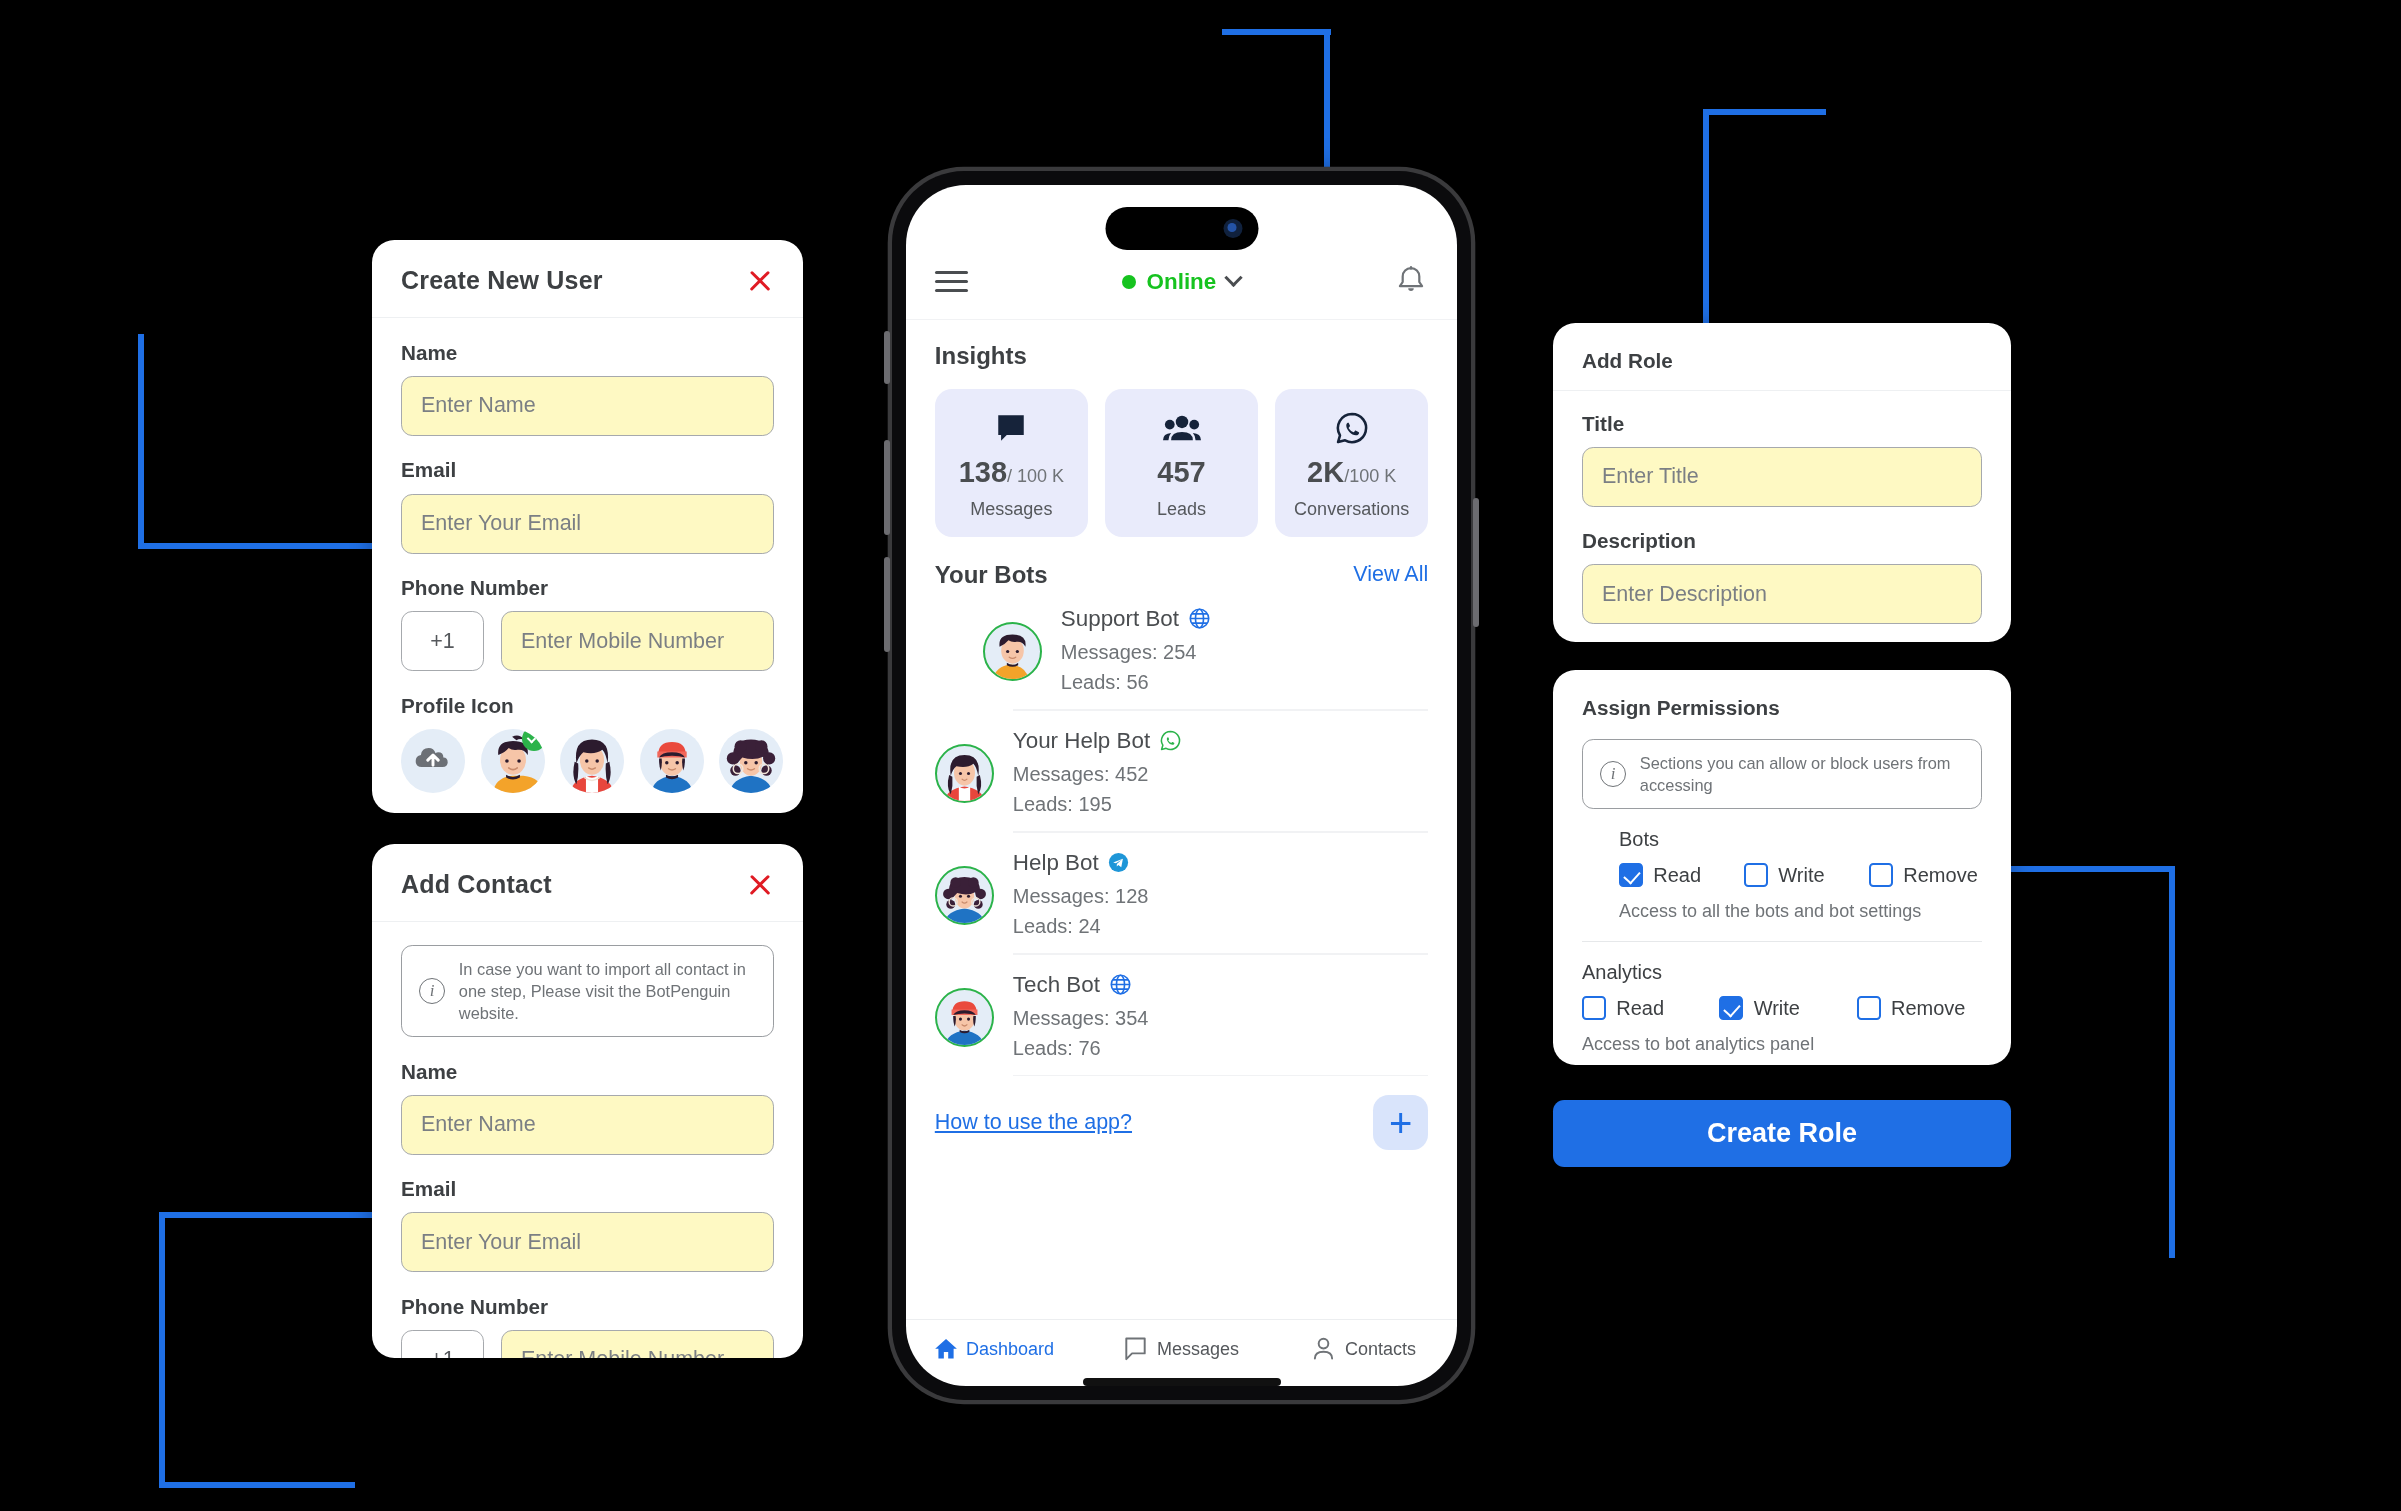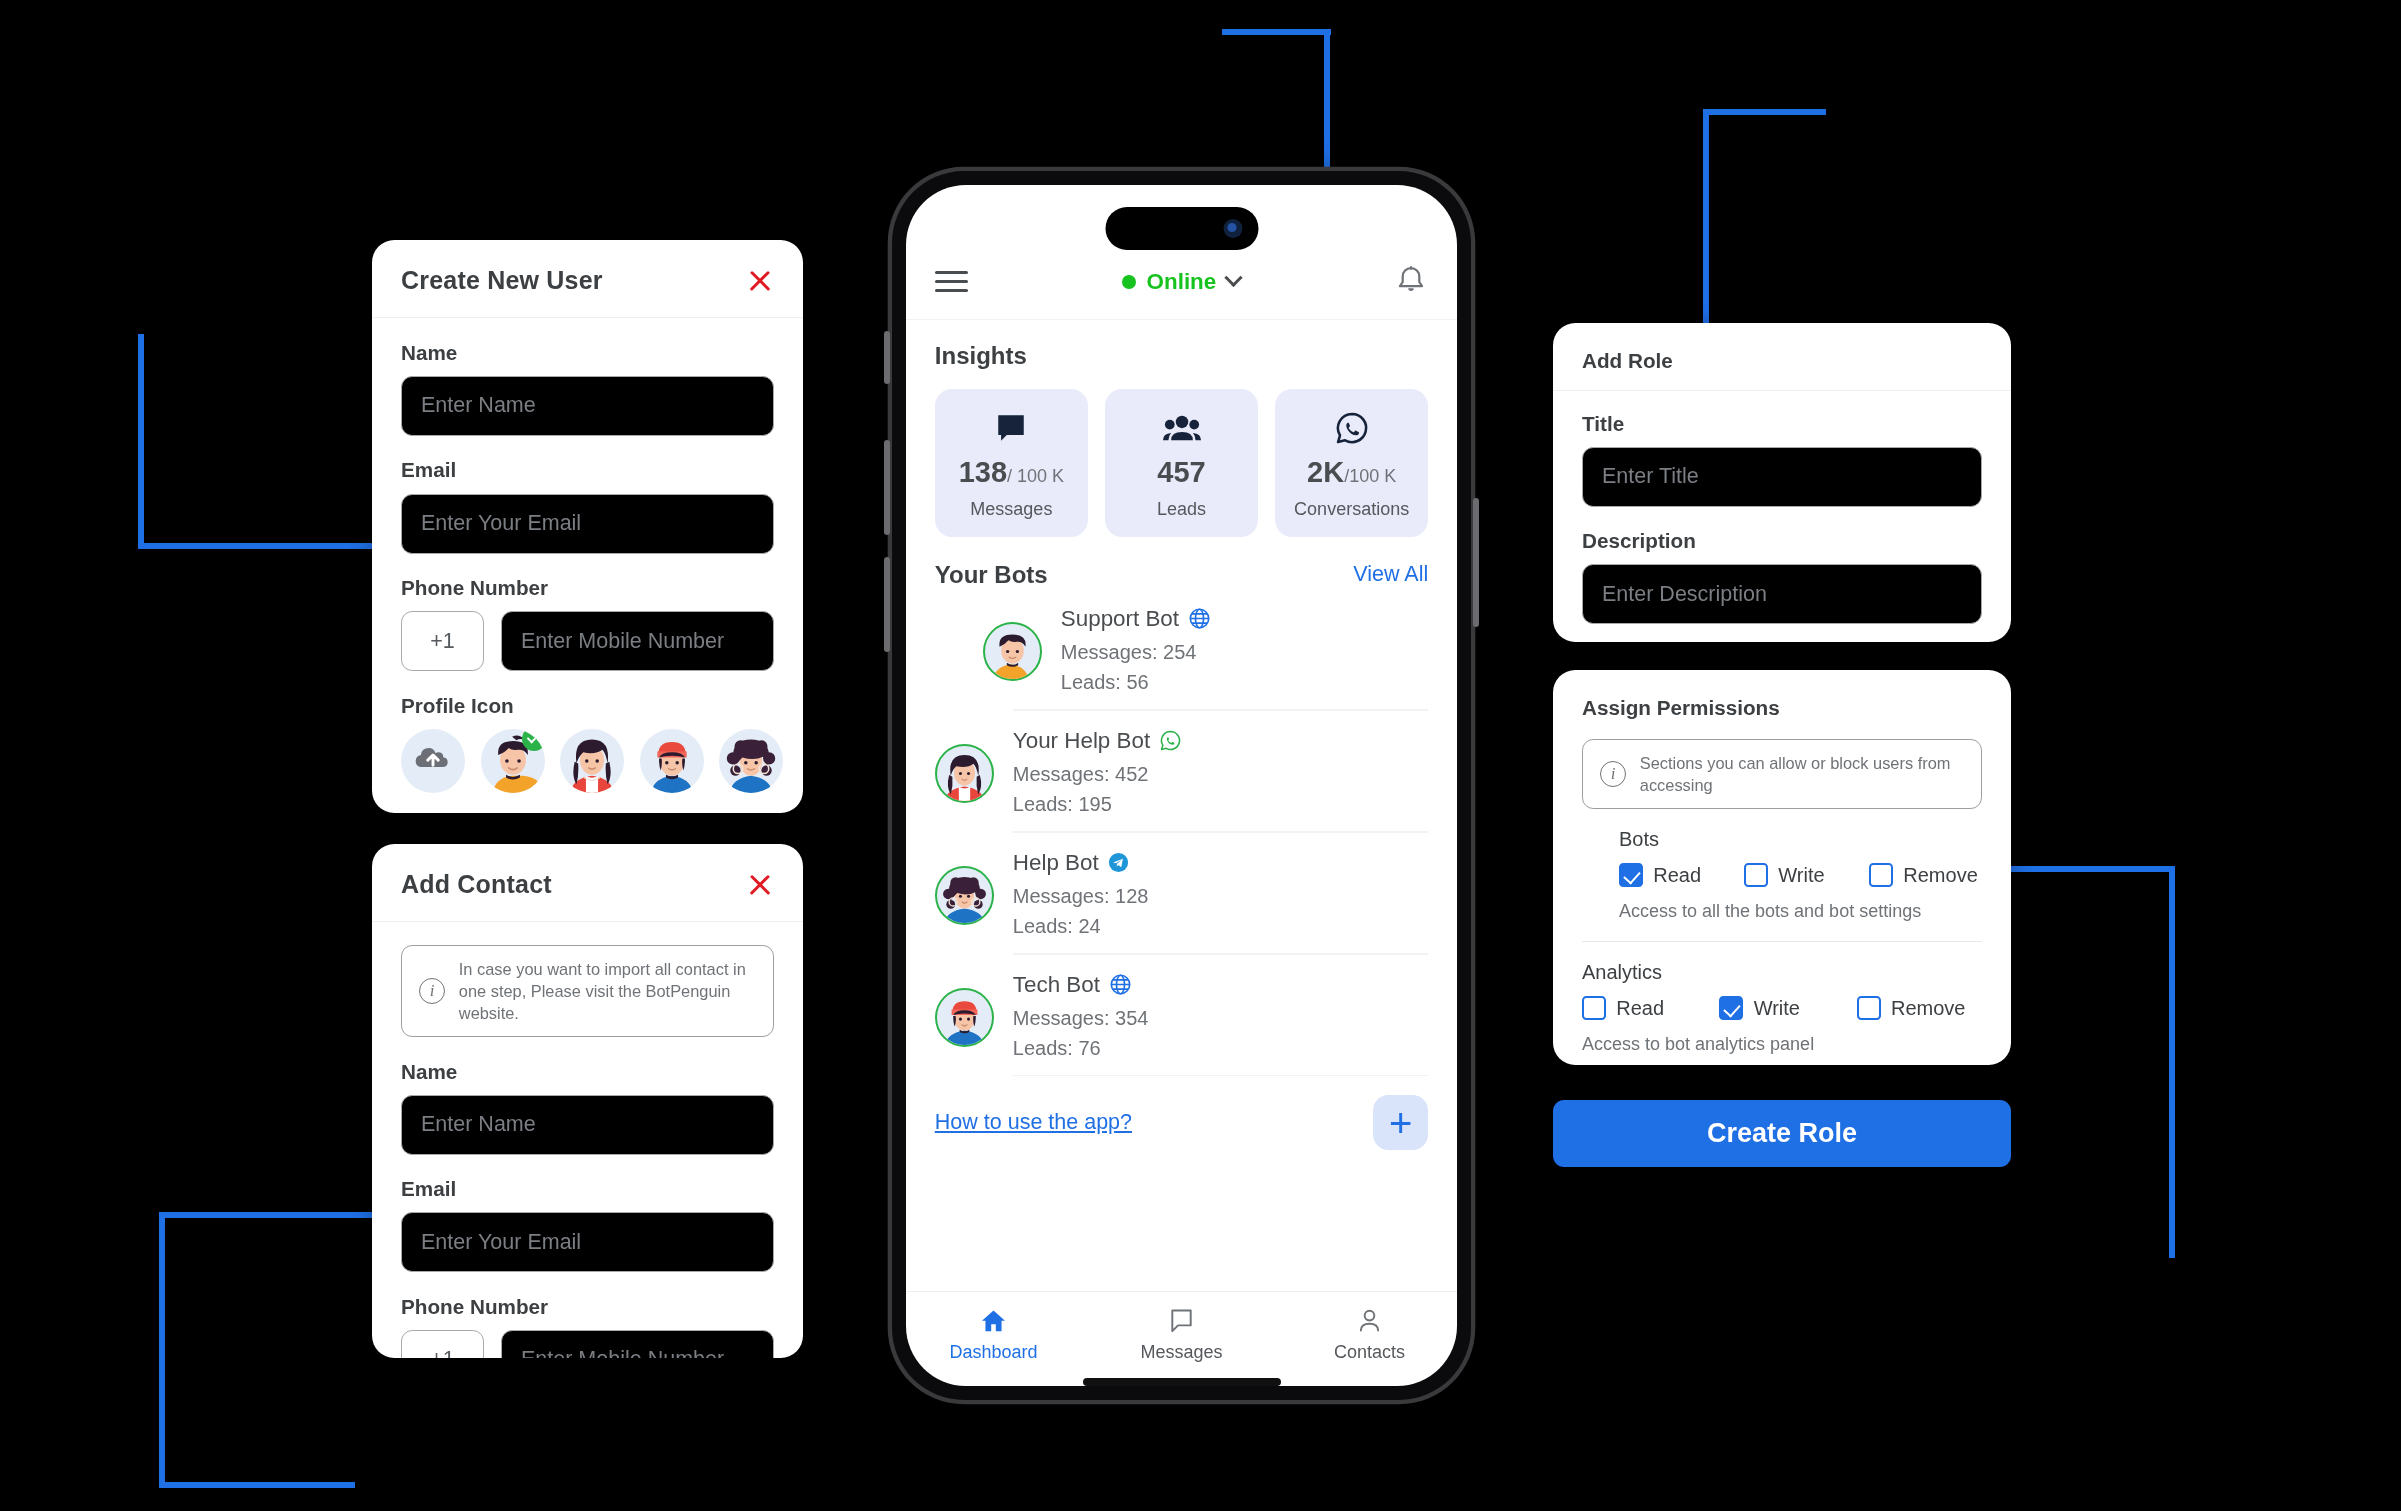--- a/index.html
+++ b/index.html
@@ -37,21 +37,21 @@
     content:""; position:absolute; left:50%; top:50%; width: 26px; height: 3.4px;
     background: #e01b24; border-radius: 1.7px;
   }
   .x-icon:before { transform: translate(-50%,-50%) rotate(45deg); }
   .x-icon:after  { transform: translate(-50%,-50%) rotate(-45deg); }
 
   .card-body { padding: 22.4px 29px 29px 29px; }
   .fld-label { font-size: 20.7px; font-weight: bold; color: #3d4043; margin-bottom: 11.2px; }
   .fld {
     width: 100%; height: 60px; border: 1.4px solid #a6a9ad; border-radius: 11.2px;
-    background: #000000; font-size: 21.5px; color: #7b7f84; padding: 0 19px;
+    background: #fef9c3; font-size: 21.5px; color: #7b7f84; padding: 0 19px;
     font-family: "Liberation Sans", sans-serif;
   }
   .fld::placeholder { color: #7b7f84; }
   .fld-gap { height: 22.4px; }
   .phone-row { display: flex; gap: 17px; }
   .cc {
     width: 83px; height: 60px; border: 1.4px solid #a6a9ad; border-radius: 11.2px;
     display:flex; align-items:center; justify-content:center;
     font-size: 21.5px; color: #55585c;
   }
@@ -150,21 +150,21 @@
   .how-link { font-size: 21.5px; color:#1f6fe5; text-decoration: underline; cursor:pointer; }
   .fab {
     width: 55px; height: 55px; border-radius: 15.5px; background:#d9e4fb;
     display:flex; align-items:center; justify-content:center; cursor:pointer;
   }
   .fab:before { content:"+"; font-size: 40px; color:#1f6fe5; line-height: 0.8; font-weight: 500;}
   .tabbar {
     border-top: 1.7px solid #eceef0; padding: 15.5px 0 10.3px 0;
     display:flex; justify-content: center; gap: 67px;
   }
-  .tab { display:flex; flex-direction:column; align-items:center; gap: 6.9px; cursor:pointer; width: 121px;}
+  .tab { display:flex; flex-direction:row; align-items:center; gap: 6.9px; cursor:pointer; width: 121px;}
   .tab-lbl { font-size: 18px; color:#55585c; }
   .tab.active .tab-lbl { color:#1f6fe5; }
   .home-ind { width: 198px; height: 7.8px; border-radius: 4.3px; background:#111; margin: 5.2px auto 0 auto; }
 
   
   .sub-title { font-size: 20.7px; font-weight: bold; color:#3d4043; }
   .perm-group { margin-top: 19px; }
   .perm-label { font-size: 20px; color:#3d4043; margin-bottom: 12px; }
   .perm-row { display:flex; align-items:center; gap: 12px; }
   .perm-item { display:flex; align-items:center; gap: 10.3px; width: 153px; cursor:pointer; }

